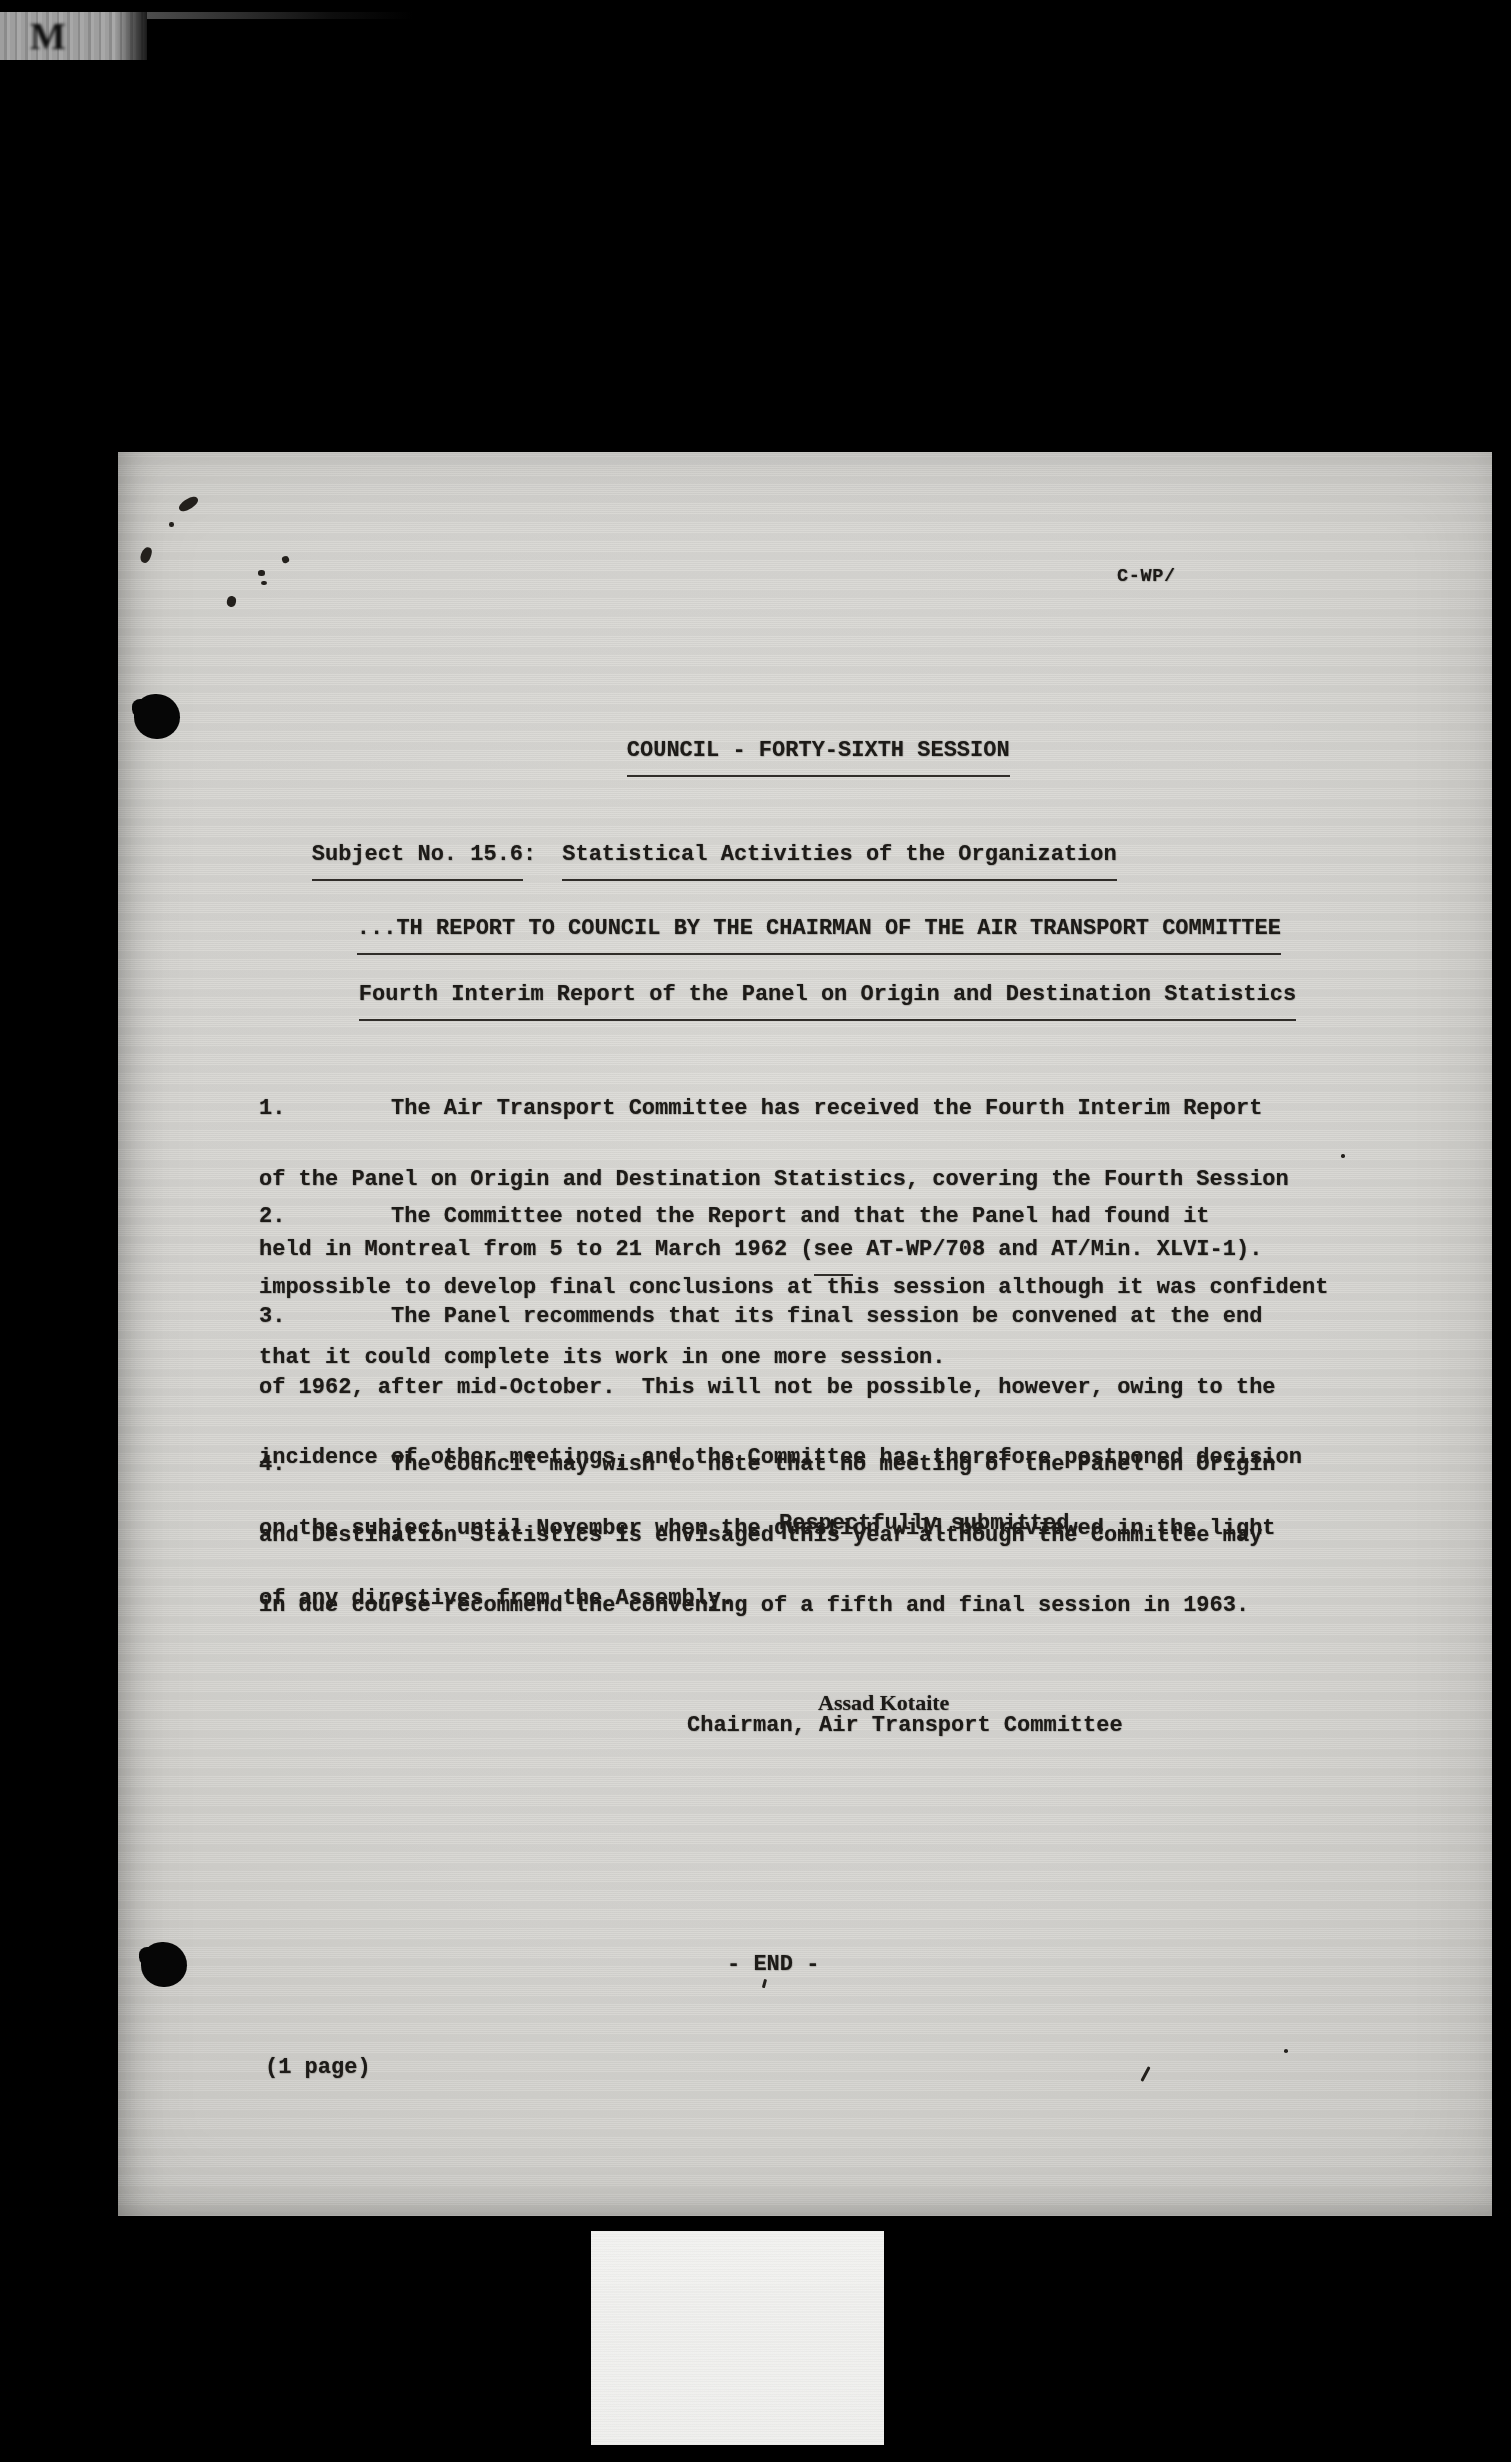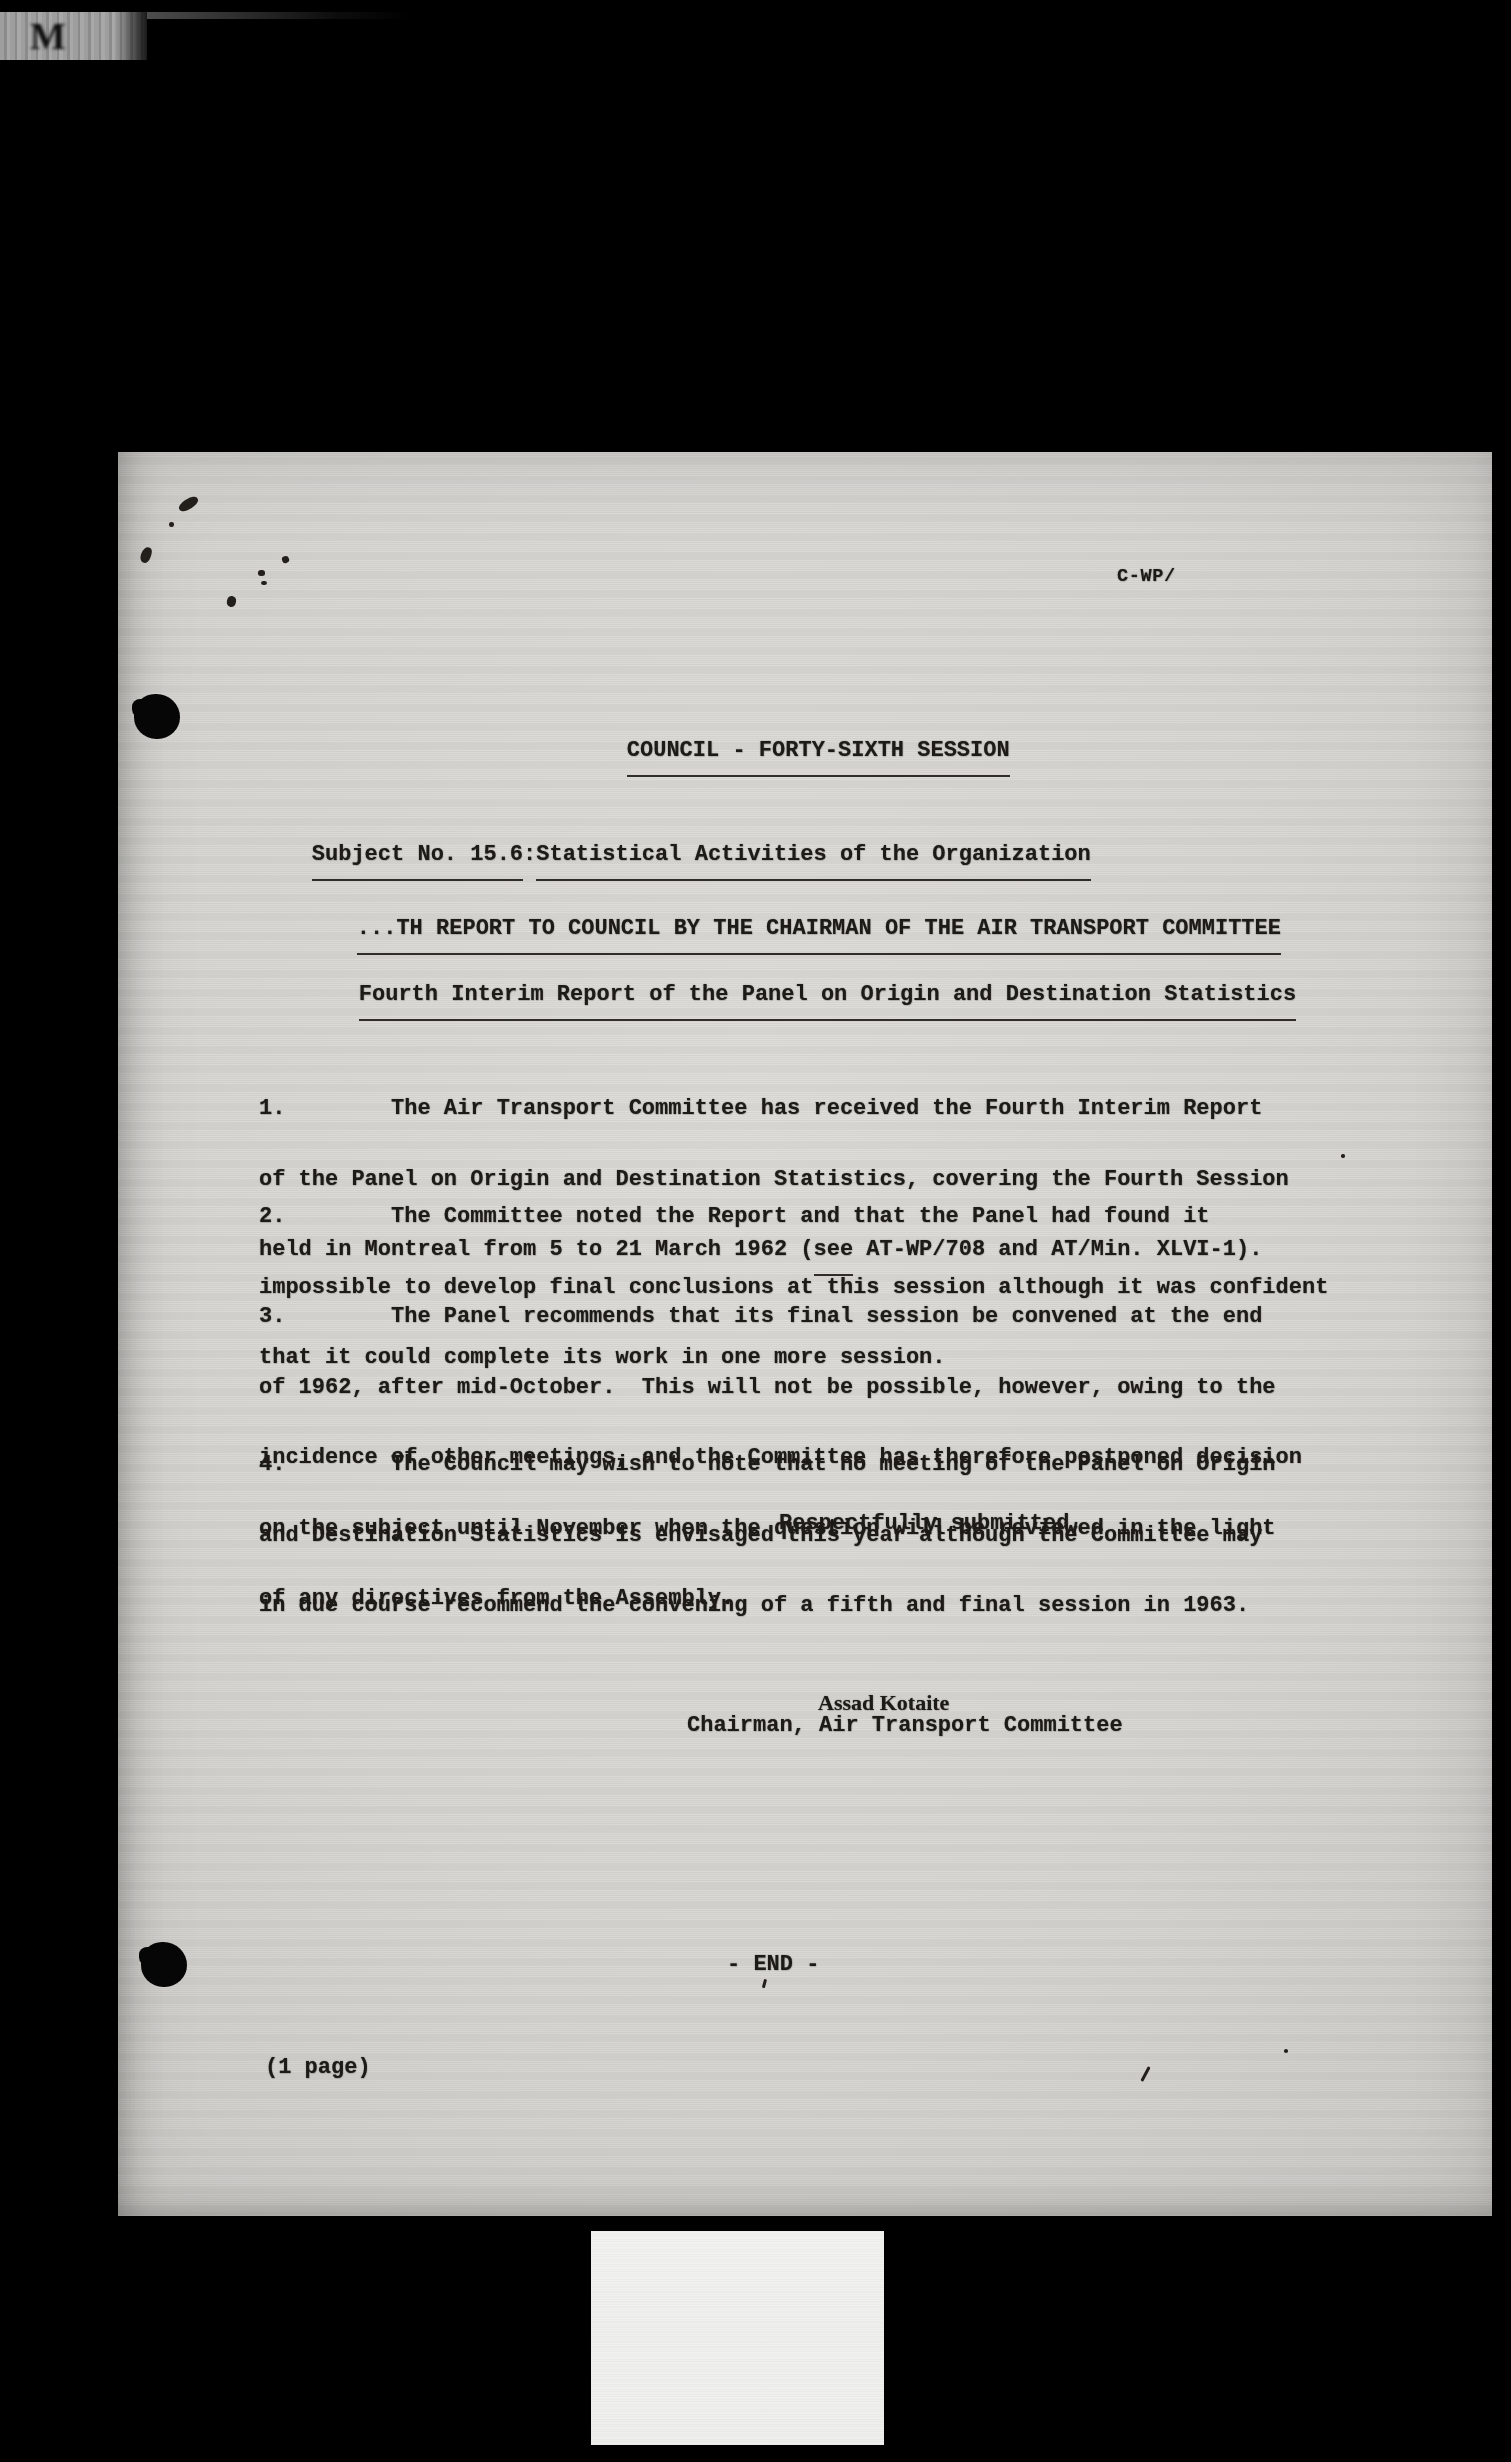--- a/index.html
+++ b/index.html
@@ -109,21 +109,21 @@
 
 <div class="page">
 
   <div class="txt ref" style="left:999px; top:113px;">C-WP/</div>
 
   <div class="txt" style="left:456px; top:263px;">
     <span class="u">COUNCIL - FORTY-SIXTH SESSION</span>
   </div>
 
   <div class="txt" style="left:141px; top:367px;">
-    <span class="u">Subject No. 15.6</span><span>:</span><span class="u" style="">Statistical Activities of the Organization</span>
+    <span class="u">Subject No. 15.6</span><span>:</span><span class="u" style="margin-left:26px;">Statistical Activities of the Organization</span>
   </div>
 
   <div class="txt" style="left:186px; top:441px;">
     <span class="u">...TH REPORT TO COUNCIL BY THE CHAIRMAN OF THE AIR TRANSPORT COMMITTEE</span>
   </div>
 
   <div class="txt" style="left:188px; top:507px;">
     <span class="u">Fourth Interim Report of the Panel on Origin and Destination Statistics</span>
   </div>
 

